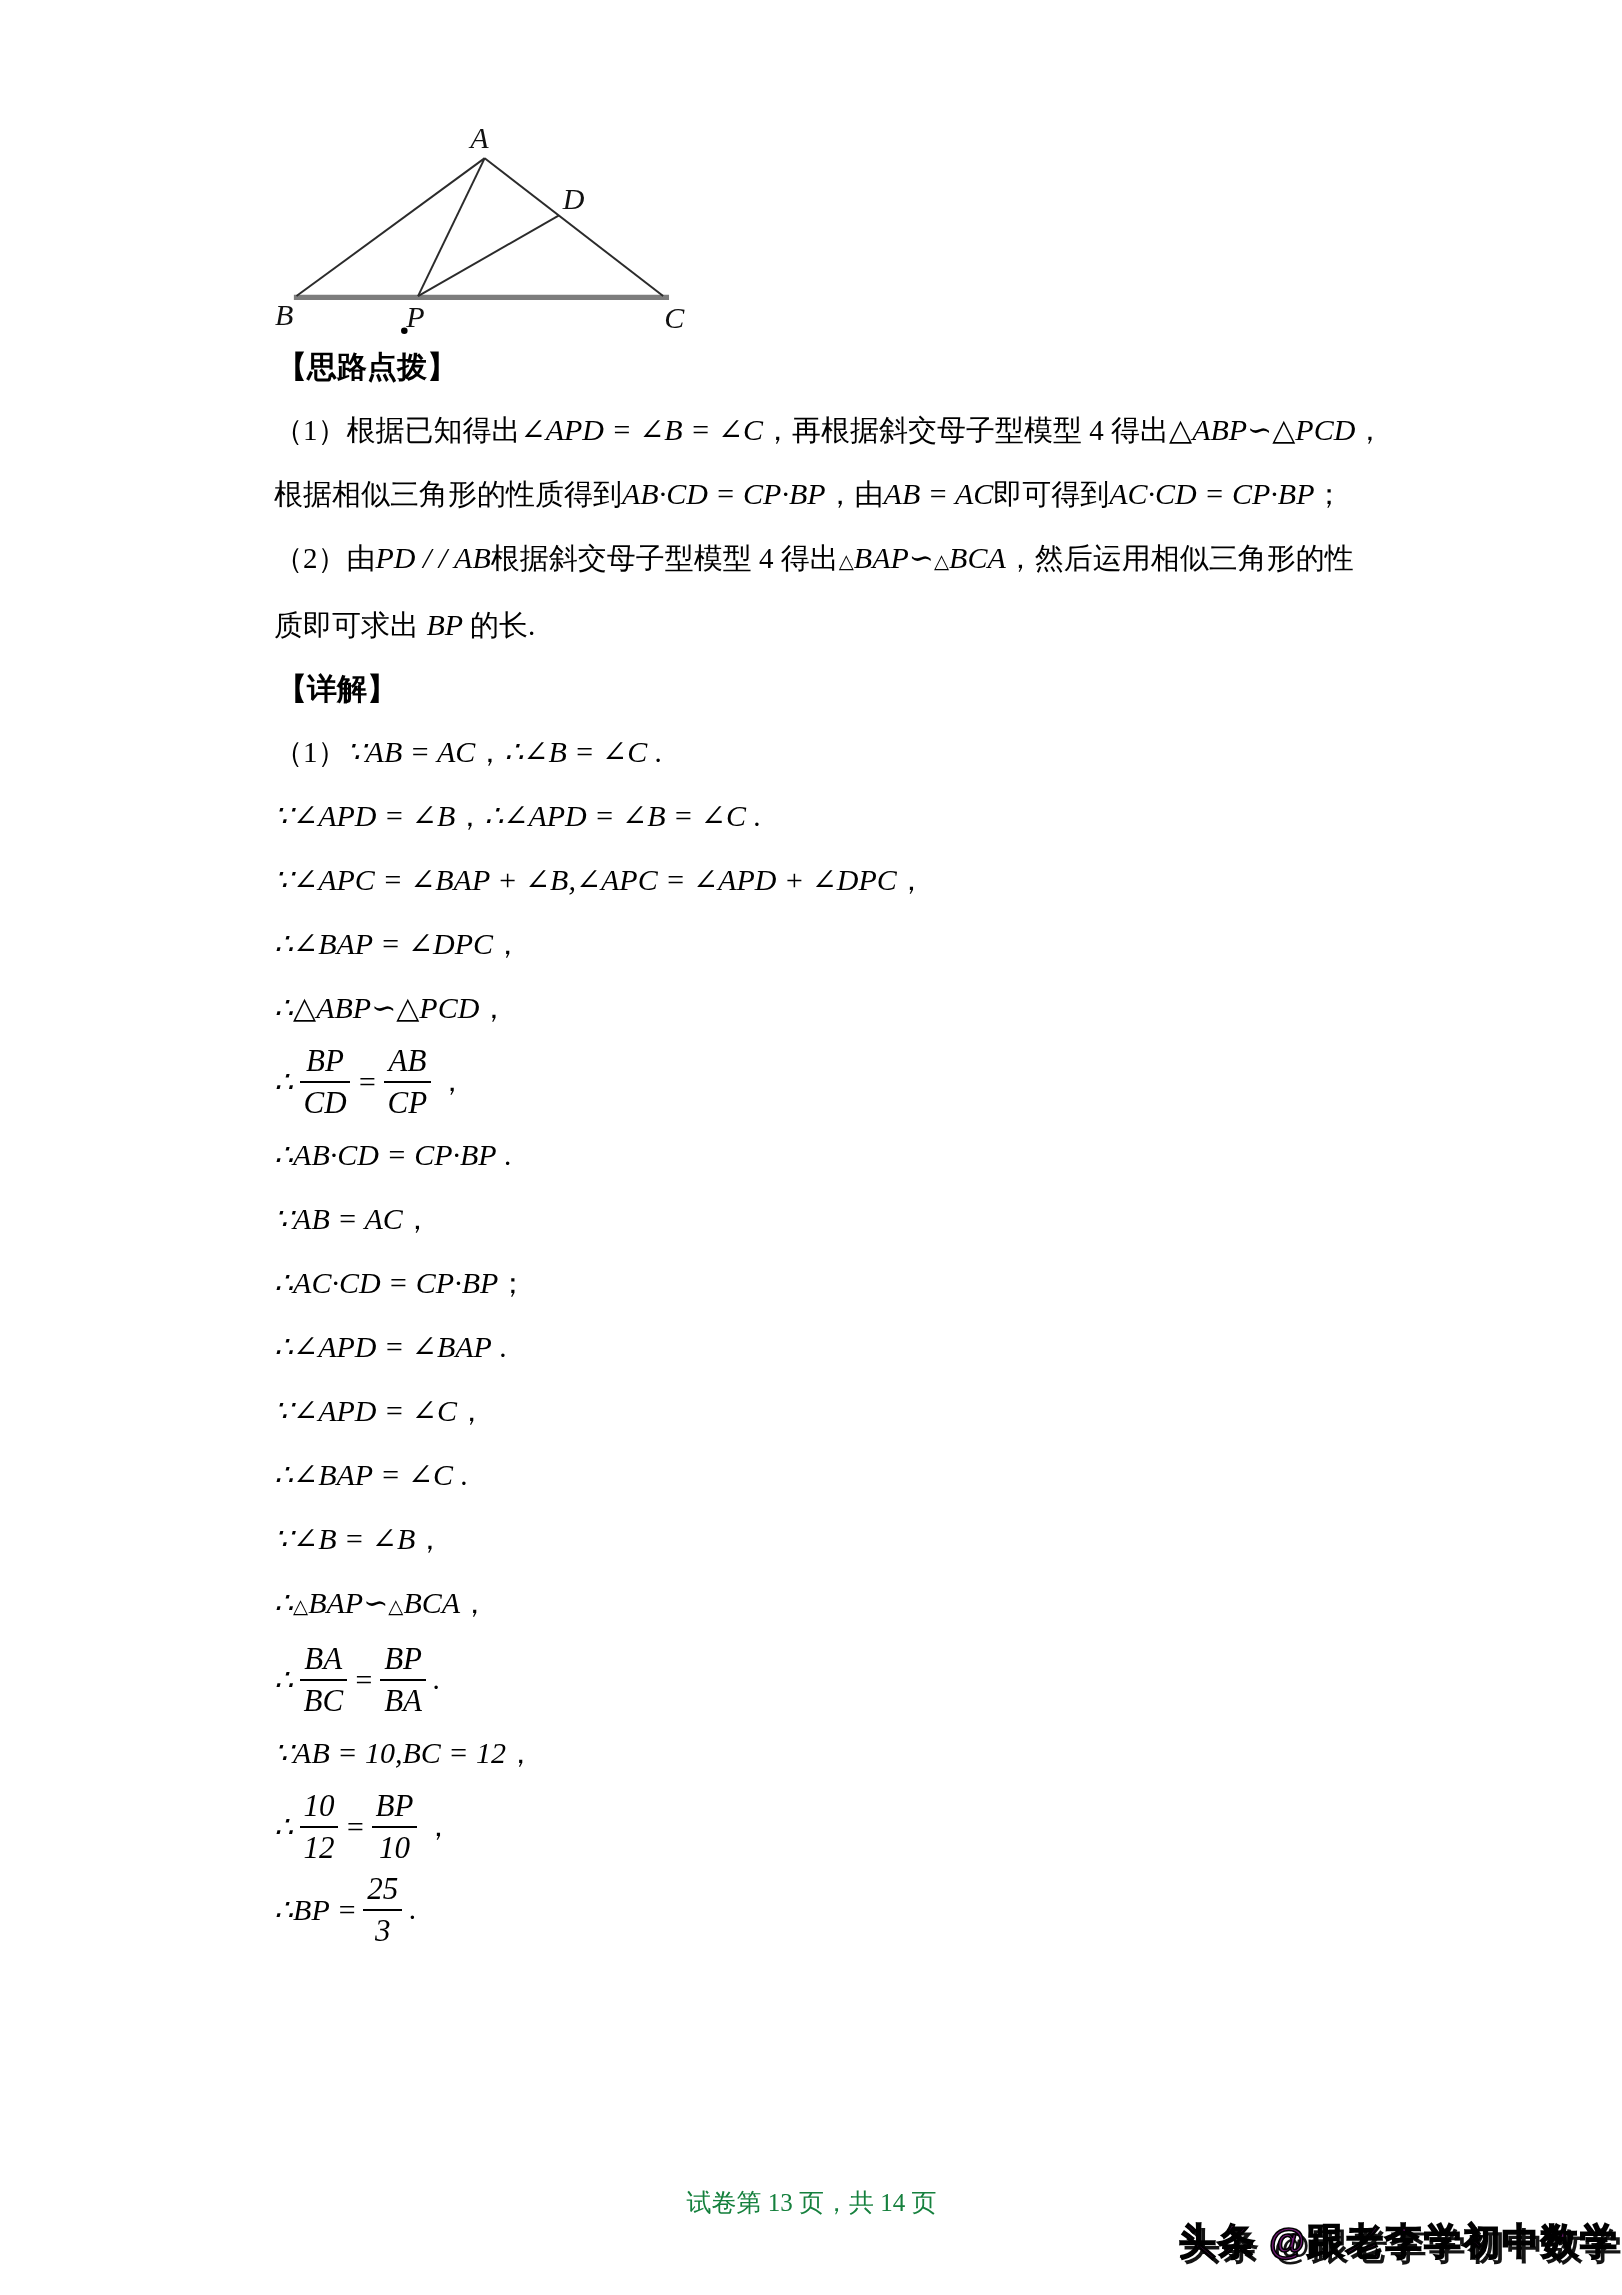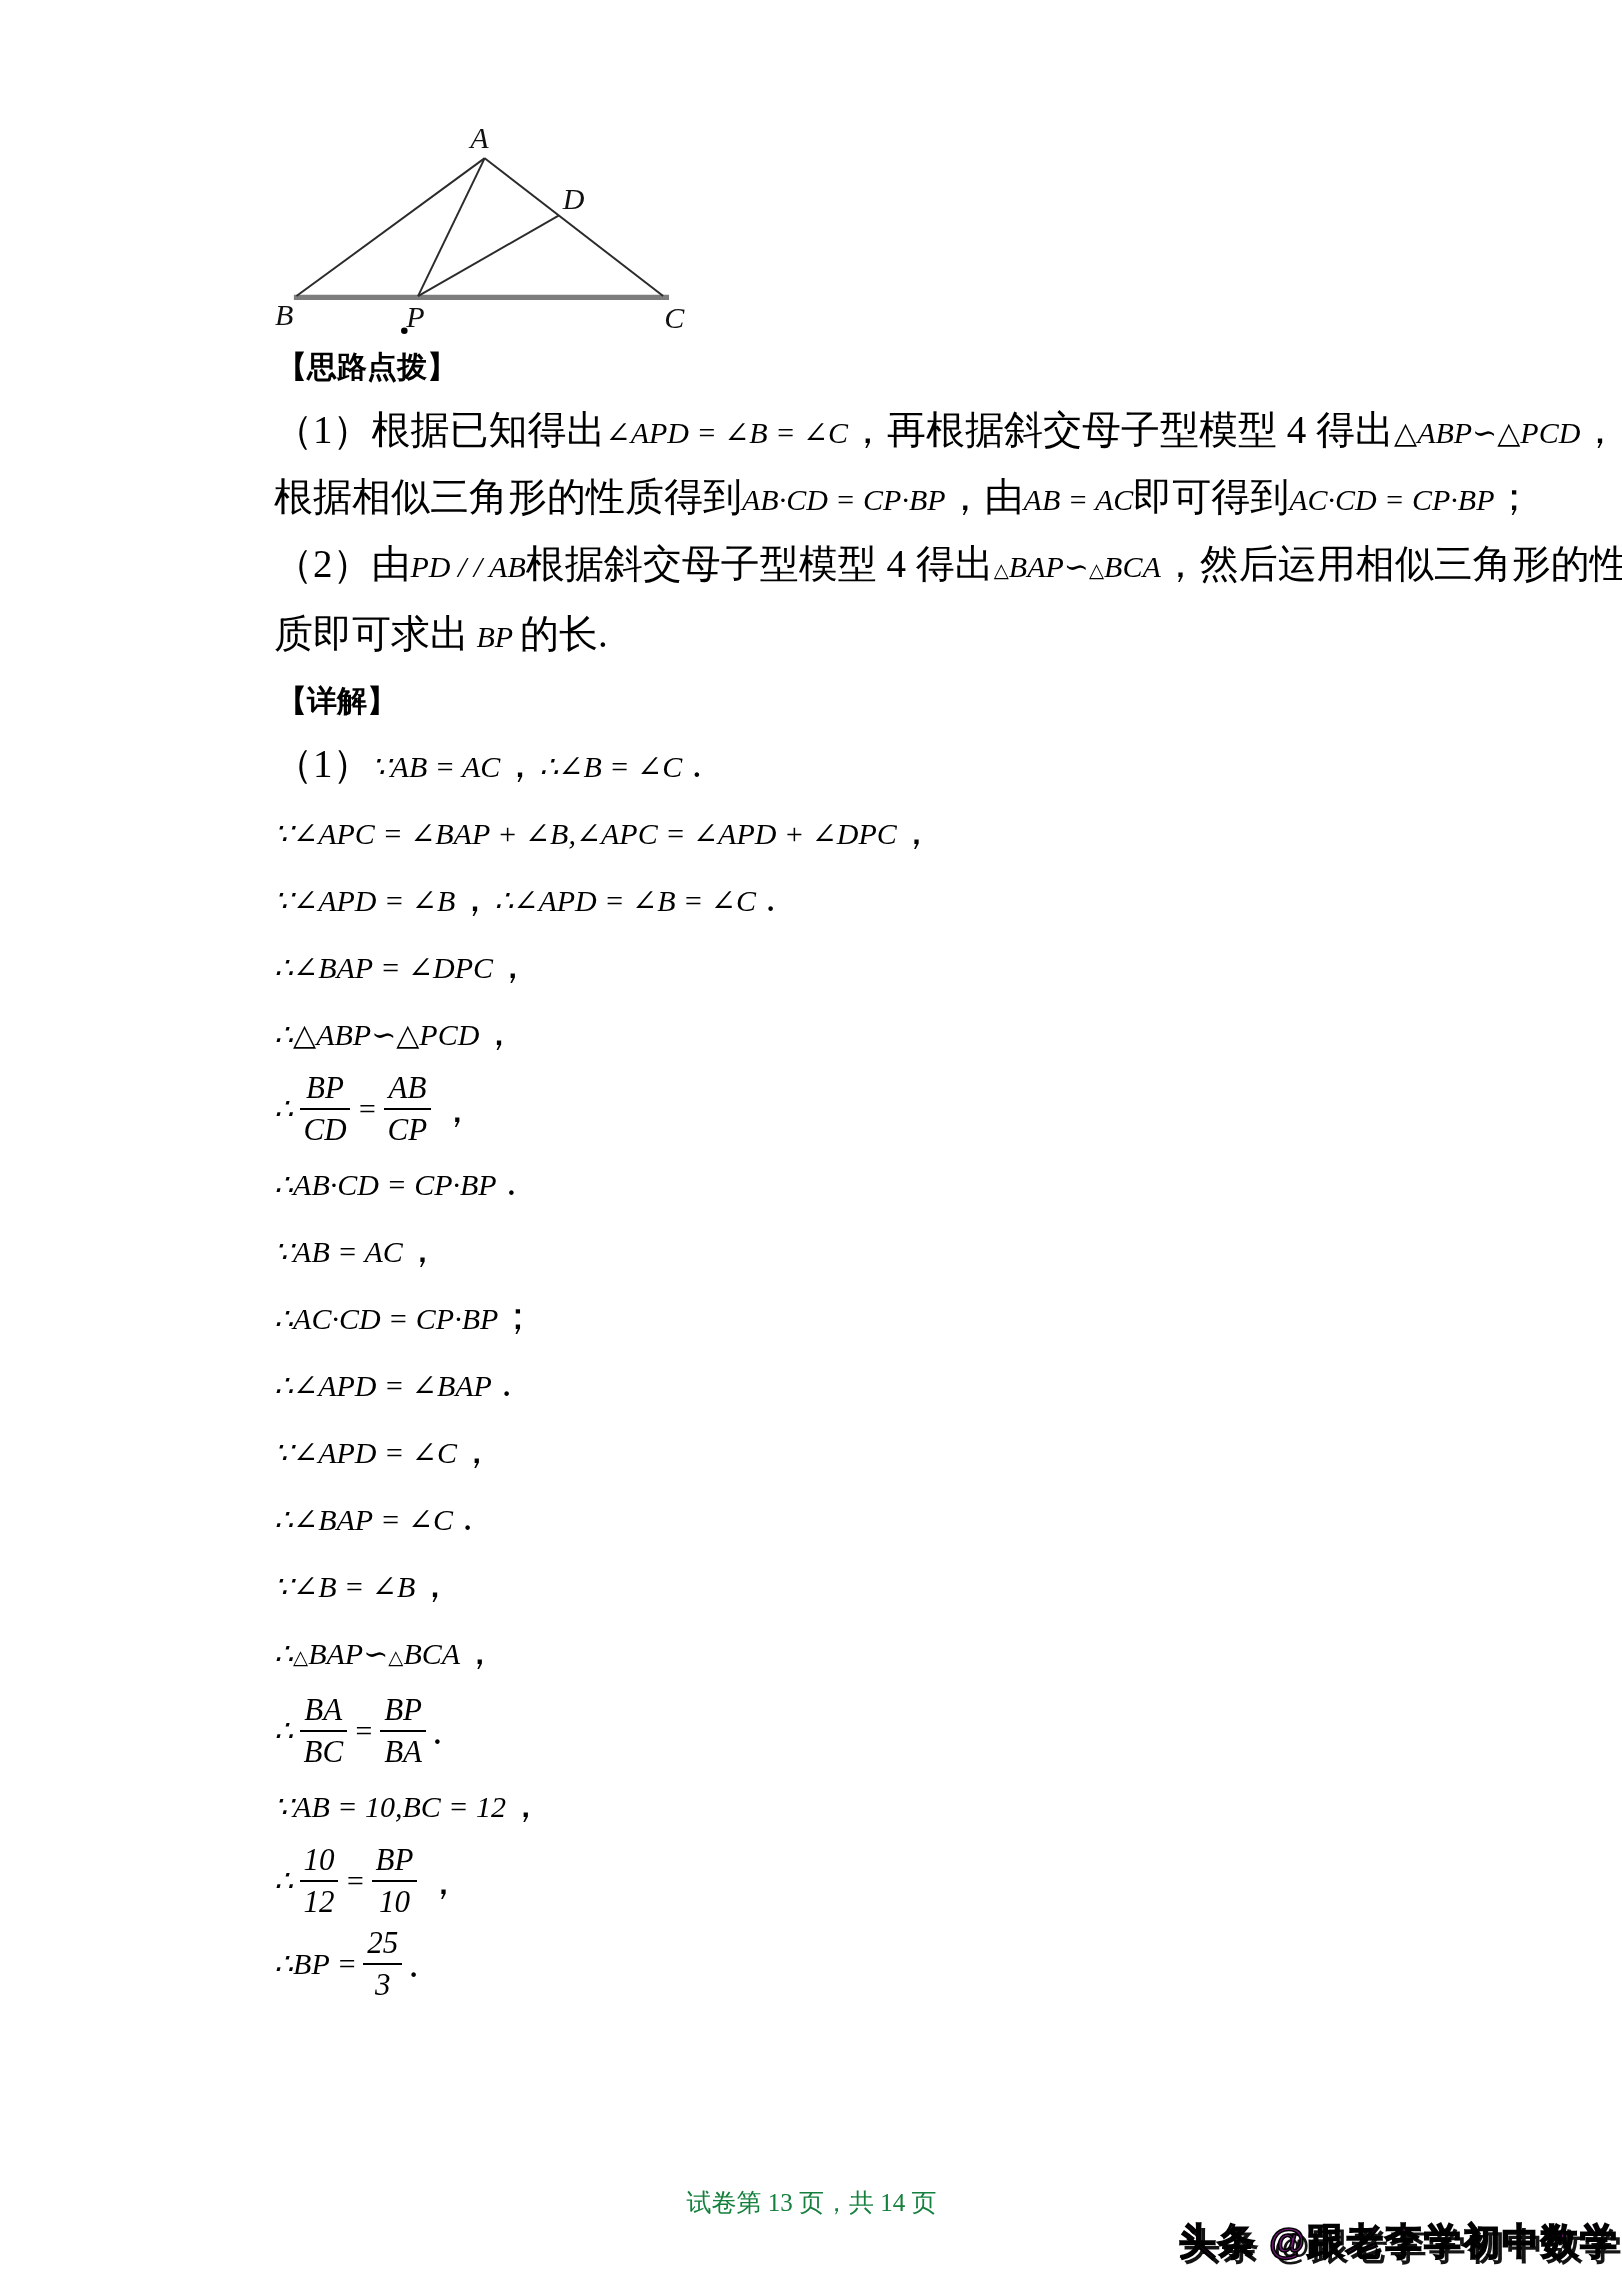--- a/index.html
+++ b/index.html
@@ -9,21 +9,21 @@
   }
   
   .fig{position:absolute;left:0;top:0;}
   .fig line{stroke:#2b2b2b;stroke-width:3;}
   .fig line.base{stroke:#7d7d7d;stroke-width:8;}
   .fig text{font-family:"Liberation Serif","DejaVu Serif",serif;font-style:italic;font-size:46px;fill:#111;}
   
   .content{position:absolute;left:0;top:335px;width:1452px;}
   .h{margin-left:277px;font-weight:700;font-size:30px;line-height:63px;white-space:nowrap;}
   .line{margin-left:274px;font-size:29px;line-height:63px;white-space:nowrap;}
-  .line .cn{font-size:39px;}
+  .line .cn{font-size:29px;}
   .line .math{font-style:italic;font-size:30px;font-family:"Liberation Serif","DejaVu Serif",serif;}
   .line .math.sm{font-size:19.6px;font-style:normal;}
   .line.fr{display:flex;align-items:center;height:83px;line-height:normal;}
   .frac{display:inline-flex;flex-direction:column;align-items:center;margin:0 6.5px;font-style:italic;font-size:31px;}
   .frac .num,.frac .den{line-height:1.08;padding:0 3.9px;}
   .frac .fbar{align-self:stretch;height:0;border-top:2.6px solid #000;margin:3.3px 0;}
   
   .footer{position:absolute;top:2186px;left:0;width:1623px;text-align:center;
           font-size:25px;line-height:33px;color:#15803d;}
   .wm{position:absolute;top:2217px;right:3.9px;white-space:nowrap;
@@ -53,22 +53,22 @@
     <div class="h">【思路点拨】</div>
     <div>
         <div class="line"><span class="cn">（1）根据已知得出</span><span class="math">∠APD = ∠B = ∠C</span><span class="cn">，再根据斜交母子型模型 4 得出</span><span class="math">△ABP∽△PCD</span><span class="cn">，</span></div>
         <div class="line"><span class="cn">根据相似三角形的性质得到</span><span class="math">AB·CD = CP·BP</span><span class="cn">，由</span><span class="math">AB = AC</span><span class="cn">即可得到</span><span class="math">AC·CD = CP·BP</span><span class="cn">；</span></div>
         <div class="line"><span class="cn">（2）由</span><span class="math">PD / / AB</span><span class="cn">根据斜交母子型模型 4 得出</span><span class="math sm">△</span><span class="math">BAP∽</span><span class="math sm">△</span><span class="math">BCA</span><span class="cn">，然后运用相似三角形的性</span></div>
         <div class="line"><span class="cn">质即可求出</span><span class="math"> BP </span><span class="cn">的长.</span></div>
       </div>
     <div class="h">【详解】</div>
     <div>
         <div class="line"><span class="cn">（1）</span><span class="math">∵AB = AC</span><span class="cn">，</span><span class="math">∴∠B = ∠C</span><span class="cn"> .</span></div>
+        <div class="line"><span class="math">∵∠APD = ∠B</span><span class="cn">，</span><span class="math">∴∠APD = ∠B = ∠C</span><span class="cn"> .</span></div>
         <div class="line"><span class="math">∵∠APC = ∠BAP + ∠B,∠APC = ∠APD + ∠DPC</span><span class="cn">，</span></div>
-        <div class="line"><span class="math">∵∠APD = ∠B</span><span class="cn">，</span><span class="math">∴∠APD = ∠B = ∠C</span><span class="cn"> .</span></div>
         <div class="line"><span class="math">∴∠BAP = ∠DPC</span><span class="cn">，</span></div>
         <div class="line"><span class="math">∴△ABP∽△PCD</span><span class="cn">，</span></div>
         <div class="line fr">
           <span class="math">∴</span>
           <span class="frac">
             <span class="num">BP</span>
             <span class="fbar"></span>
             <span class="den">CD</span>
           </span>
           <span class="math">=</span>

